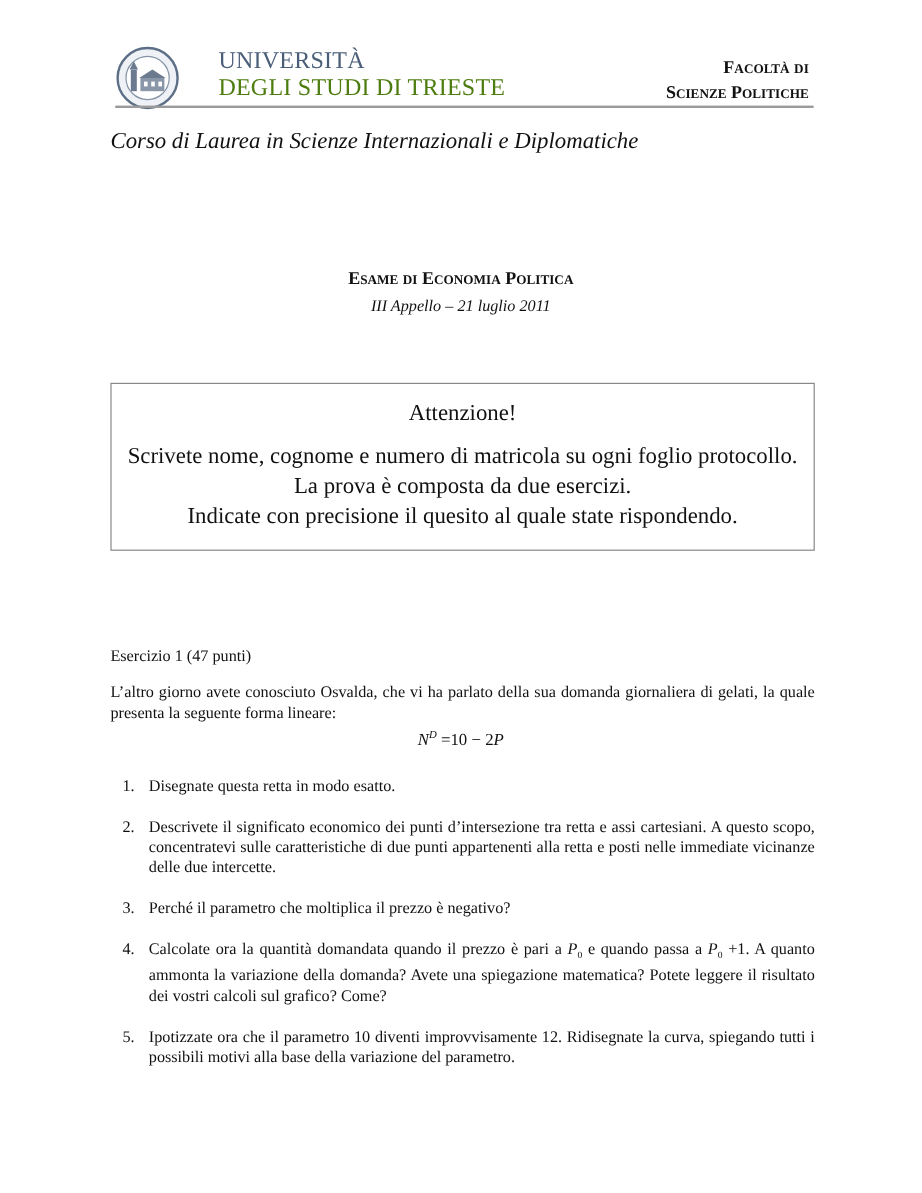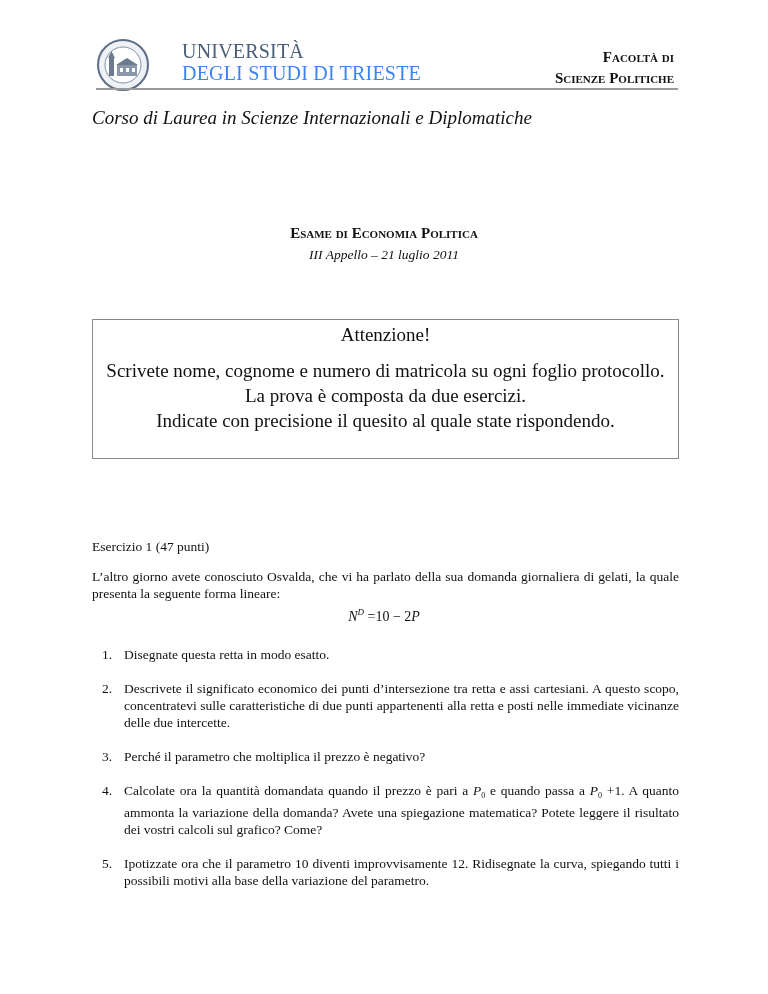--- a/index.html
+++ b/index.html
@@ -3,31 +3,31 @@
 <meta charset="utf-8">
 <style>
   html, body { margin: 0; padding: 0; background: #ffffff; }
   body { width: 768px; height: 994px; position: relative; overflow: hidden;
          font-family: "Liberation Serif", "DejaVu Serif", serif; color: #111; }
   .abs { position: absolute; }
 
   
   .logo { left: 96px; top: 38px; width: 54px; height: 54px; }
   .uni-name { left: 158px; top: 40px; color: #4a5e78; font-size: 20px; line-height: 22px; letter-spacing: 0.2px; margin-left: 24px; }
-  .uni-name .l2 { color: #3b82f6; }
+  .uni-name .l2 { color: #4d7c0f; }
   .faculty { right: 94px; top: 47px; text-align: right; font-size: 15px; line-height: 21px; font-weight: bold; font-variant: small-caps; }
   .header-rule { left: 96px; top: 88px; width: 582px; height: 2px; background: #9a9a9a; }
 
   .course { left: 0; width: 624px; top: 107px; text-align: center; font-style: italic; font-size: 19px; }
 
   .exam-title { left: 0; width: 768px; top: 225px; text-align: center; font-weight: bold; font-variant: small-caps; font-size: 15px; }
   .exam-sub { left: 0; width: 768px; top: 247px; text-align: center; font-style: italic; font-size: 13.5px; }
 
   .notice { left: 92px; top: 319px; width: 587px; height: 140px; border: 1.5px solid #888; box-sizing: border-box; text-align: center; }
-  .notice .n-title { font-size: 19px; margin-top: 4px; }
+  .notice .n-title { font-size: 19px; margin-top: 14px; }
   .notice .n-line { font-size: 19px; line-height: 25px; }
   .notice .n-line.first { margin-top: 12px; }
 
   .ex-title { left: 92px; top: 539px; font-weight: normal; font-size: 13.5px; }
   .intro { left: 92px; top: 568px; width: 587px; font-size: 13.5px; line-height: 17px; text-align: justify; }
   .formula { left: 0; width: 768px; top: 607px; text-align: center; font-size: 14px; font-family: "Liberation Serif", serif; }
   .formula i { font-style: italic; }
   .formula sup { font-size: 9px; font-style: italic; vertical-align: 6px; }
 
   .qlist { left: 92px; top: 646px; width: 587px; font-size: 13.5px; line-height: 17px; }

